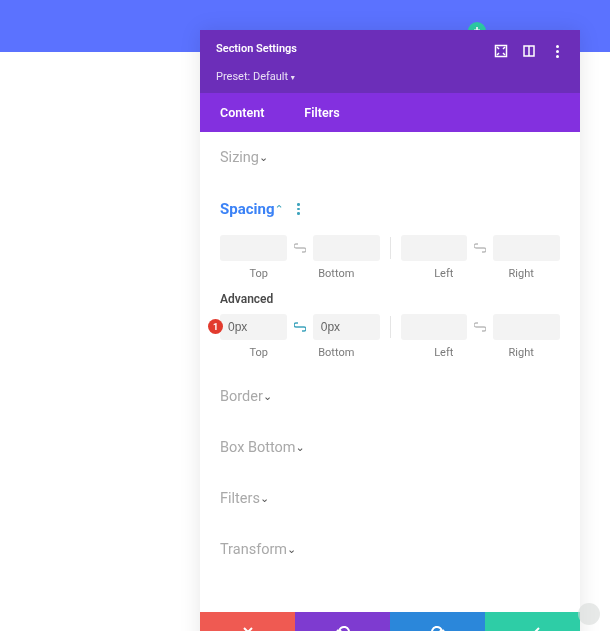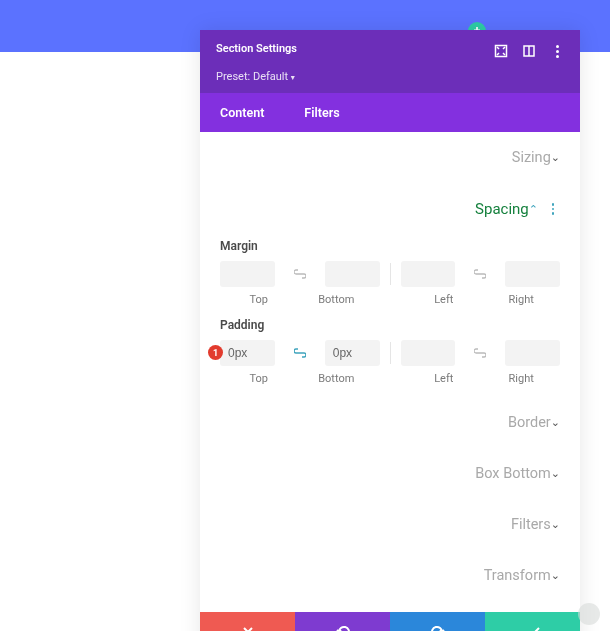--- a/index.html
+++ b/index.html
@@ -72,34 +72,34 @@
     max-height: 480px;
     overflow-y: auto;
     position: relative;
   }
   .body::-webkit-scrollbar { width: 4px; }
   .body::-webkit-scrollbar-thumb { background: #c9c9c9; }
 
   .group-row {
     display: flex;
     align-items: center;
-    justify-content: flex-end;
+    justify-content: flex-start;
     padding: 17px 0;
     cursor: pointer;
   }
   .group-title { font-size: 14.5px; color: #a9a9a9; }
-  .group-title.open { color: #15803d; font-weight: 400; font-size: 15px; }
+  .group-title.open { color: #3b82f6; font-weight: 700; font-size: 15px; }
   .chev { font-size: 11px; color: #555; }
   .chev.up { color: #3fa4bd; }
   .group-extra { display:flex; gap:8px; align-items:center; }
   .dots-v.small span { width:2.5px; height:2.5px; background:#3fa4bd; }
 
   .subhead { font-size: 12px; font-weight:600; color:#4a4a4a; margin: 4px 0 8px; }
   .field-row { display:flex; align-items:center; gap:6px; margin-bottom: 6px; position:relative; }
-  .field-pair { flex:1; display:flex; align-items:center; gap:16px; }
+  .field-pair { flex:1; display:flex; align-items:center; gap:4px; }
   .inp {
     flex:1;
     height: 26px;
     background: #f3f3f3;
     border: none;
     border-radius: 3px;
     font-size: 12px;
     padding: 0 8px;
     color: #666;
     width: 100%;
@@ -201,21 +201,20 @@
           <div class="dots-v small">
               <span></span>
               <span></span>
               <span></span>
             </div>
         </div>
       </div>
     </div>
 
     <div>
-      <div class="subhead">Margin</div>
       <div class="field-row">
         <div class="field-pair">
           <input class="inp" value="" style="">
           <div class="link-icon">
             <svg width="12" height="10" viewBox="0 0 12 10">
                 <path d="M4 5H2a2 2 0 010-4h2M8 5h2a2 2 0 010 4H8M4 5h4" stroke="#bbb" fill="none" stroke-width="1.3"></path>
               </svg>
           </div>
           <input class="inp" value="" style="">
         </div>
@@ -231,21 +230,21 @@
         </div>
       </div>
       <div class="label-row">
         <div>Top</div>
         <div>Bottom</div>
         <div class="gap"></div>
         <div>Left</div>
         <div>Right</div>
       </div>
 
-      <div class="subhead">Padding</div>
+      <div class="subhead">Advanced</div>
       <div class="field-row">
         <div class="badge-1">1</div>
         <div class="field-pair">
           <input class="inp" value="0px" style="">
           <div class="link-icon active">
             <svg width="12" height="10" viewBox="0 0 12 10">
                 <path d="M4 5H2a2 2 0 010-4h2M8 5h2a2 2 0 010 4H8M4 5h4" stroke="#3fa4bd" fill="none" stroke-width="1.5"></path>
               </svg>
           </div>
           <input class="inp" value="0px" style="">

